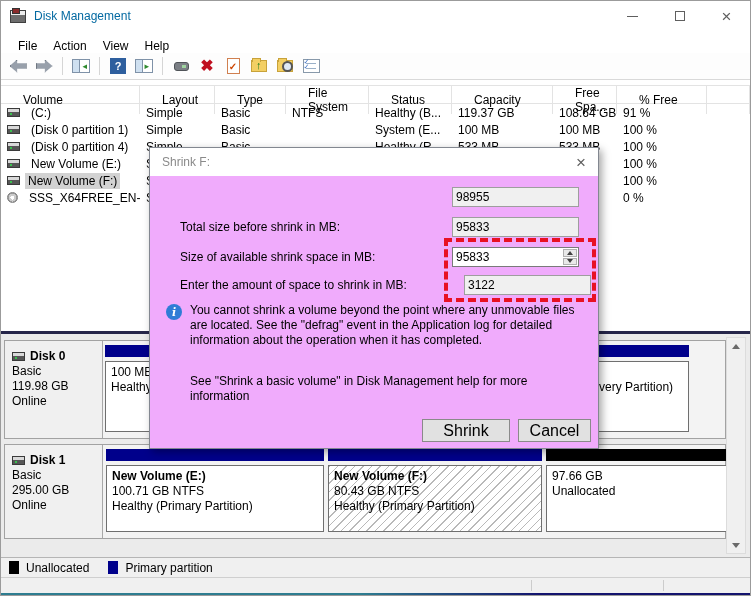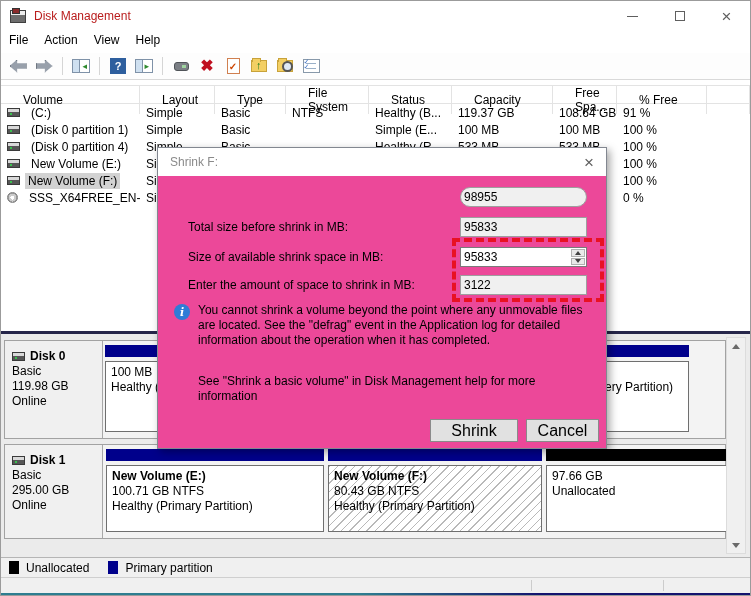--- a/index.html
+++ b/index.html
@@ -5,29 +5,29 @@
   html,body{margin:0;padding:0;background:#fff;}
   .window{position:relative;width:751px;height:596px;font-family:"Liberation Sans",sans-serif;
     font-size:12px;color:#000;background:#fff;border:1px solid #9b9b9b;box-sizing:border-box;overflow:hidden;}
   .window *{box-sizing:border-box;}
 
   
   .titlebar{position:absolute;left:0;top:0;width:100%;height:30px;background:#fff;display:flex;align-items:center;}
   .app-icon{width:16px;height:13px;margin:0 8px 0 9px;background:linear-gradient(#ededed 0 4px,#6d6d6d 4px);
     border:1px solid #3f3f3f;position:relative;flex:none;}
   .app-icon::after{content:"";position:absolute;left:1px;top:-3px;width:6px;height:4px;background:#8a2b2b;border:1px solid #333;}
-  .titlebar .title{color:#b91c1c;font-size:12px;}
+  .titlebar .title{color:#0369a1;font-size:12px;}
   .win-controls{margin-left:auto;display:flex;height:100%;}
   .wc{width:47px;height:100%;display:flex;align-items:center;justify-content:center;cursor:pointer;color:#5f5f5f;}
   .min-glyph{width:11px;height:1px;background:#5f5f5f;display:block;}
   .max-glyph{width:10px;height:10px;border:1px solid #5f5f5f;display:block;}
   .x-glyph::before{content:"\00D7";font-size:17px;line-height:1;color:#5f5f5f;}
 
   
-  .menubar{position:absolute;left:0;top:28px;width:100%;height:22px;background:#fff;display:flex;align-items:center;}
+  .menubar{position:absolute;left:0;top:34px;width:100%;height:22px;background:#fff;display:flex;align-items:center;padding-left:9px;}
   .menu-item{padding:2px 8px;cursor:default;}
 
   
   .toolbar{position:absolute;left:0;top:52px;width:100%;height:27px;background:#fdfdfd;border-bottom:1px solid #d9d9d9;
     display:flex;align-items:center;padding-left:7px;gap:6px;}
   .tsep{width:1px;height:18px;background:#d5d5d5;margin:0 2px;flex:none;}
   .tico{display:inline-flex;align-items:center;justify-content:center;width:20px;height:20px;flex:none;position:relative;}
   .icon-back,.icon-fwd{width:17px;height:13px;background:#98a0ab;border:1px solid #6f7781;}
   .icon-back{clip-path:polygon(0 50%,45% 0,45% 28%,100% 28%,100% 72%,45% 72%,45% 100%);}
   .icon-fwd{clip-path:polygon(100% 50%,55% 0,55% 28%,0 28%,0 72%,55% 72%,55% 100%);}
@@ -89,21 +89,21 @@
   .legendbar{position:absolute;left:0;top:556px;width:100%;height:20px;background:#f0f0f0;border-top:1px solid #b5b5b5;
     display:flex;align-items:center;padding-left:8px;gap:7px;}
   .legend-swatch{width:10px;height:13px;flex:none;}
   .legend-label{margin-right:12px;}
   .statusbar{position:absolute;left:0;top:576px;width:100%;height:16px;background:#f0f0f0;border-top:1px solid #cfcfcf;}
   .sb-sep{position:absolute;top:2px;bottom:2px;width:1px;background:#cccccc;}
   .bottom-accent{position:absolute;left:0;top:592px;width:100%;height:4px;
     background:linear-gradient(90deg,#2e7d90 0%,#2e7d90 48%,#13136e 72%,#13136e 100%);}
 
   
-  .dialog{position:absolute;left:156px;top:146px;width:450px;height:302px;background:#ec4899;
+  .dialog{position:absolute;left:148px;top:146px;width:450px;height:302px;background:#f0abfc;
     border:1px solid #828790;box-shadow:3px 3px 8px rgba(0,0,0,0.35);}
   .dlg-titlebar{position:absolute;left:0;top:0;width:100%;height:28px;background:#fff;display:flex;align-items:center;}
   .dlg-title{color:#8a8a8a;margin-left:12px;}
   .dlg-close{margin-left:auto;margin-right:12px;color:#5f5f5f;cursor:pointer;}
   .dlg-close::before{content:"\00D7";font-size:17px;line-height:1;}
   .dlabel{position:absolute;left:30px;white-space:nowrap;margin-top:26px;}
   .dfield{position:absolute;left:302px;width:127px;height:20px;border:1px solid #9e9e9e;background:#f0f0f0;
     padding:2px 3px;line-height:14px;overflow:hidden;}
   .dfield.editable{background:#fff;border-color:#7a7a7a;padding-right:17px;}
   .spin{position:absolute;right:1px;top:1px;width:14px;height:16px;display:flex;flex-direction:column;}
@@ -219,21 +219,21 @@
       <span></span>
     </div>
     <div class="trow">
       <span class="vol-cell">
           <span class="vol-drive"></span>
           <span class="vol-label">(Disk 0 partition 1)</span>
         </span>
       <span>Simple</span>
       <span>Basic</span>
       <span></span>
-      <span>Simple (E...</span>
+      <span>System (E...</span>
       <span>100 MB</span>
       <span>100 MB</span>
       <span>100 %</span>
       <span></span>
     </div>
     <div class="trow">
       <span class="vol-cell">
           <span class="vol-drive"></span>
           <span class="vol-label">(Disk 0 partition 4)</span>
         </span>
@@ -379,39 +379,39 @@
   </div>
   <div class="bottom-accent"></div>
 
   <div class="dialog">
     <div class="dlg-titlebar">
       <span class="dlg-title">Shrink F:</span>
       <span class="dlg-close"></span>
     </div>
 
     <div class="dlabel" style="top:46px;">Total size before shrink in MB:</div>
-    <div class="dfield" style="top:39px;border-radius:10px;">98955</div>
+    <div class="dfield" style="top:39px;">98955</div>
 
     <div class="dlabel" style="top:76px;">Size of available shrink space in MB:</div>
     <div class="dfield" style="top:69px;">95833</div>
 
     <div class="dlabel" style="top:104px;">Enter the amount of space to shrink in MB:</div>
     <div class="dfield editable" style="top:99px;">
       <span>95833</span>
       <span class="spin">
         <span class="spin-btn">
             <span class="sp-up"></span>
           </span>
         <span class="spin-btn">
             <span class="sp-down"></span>
           </span>
       </span>
     </div>
 
-    <div class="dfield" style="top:127px;">3122</div>
+    <div class="dfield" style="top:127px;margin-left:12px;">3122</div>
 
     <div class="red-annotation" style="border-color: rgb(232, 17, 35);"></div>
 
     <div class="info-icon">i</div>
     <div class="info-text">You cannot shrink a volume beyond the point where any unmovable files are located. See the "defrag" event in the Application log for detailed information about the operation when it has completed.</div>
     <div class="help-text">See "Shrink a basic volume" in Disk Management help for more information</div>
 
     <div class="dbtn btn-shrink">Shrink</div>
     <div class="dbtn btn-cancel">Cancel</div>
   </div>

